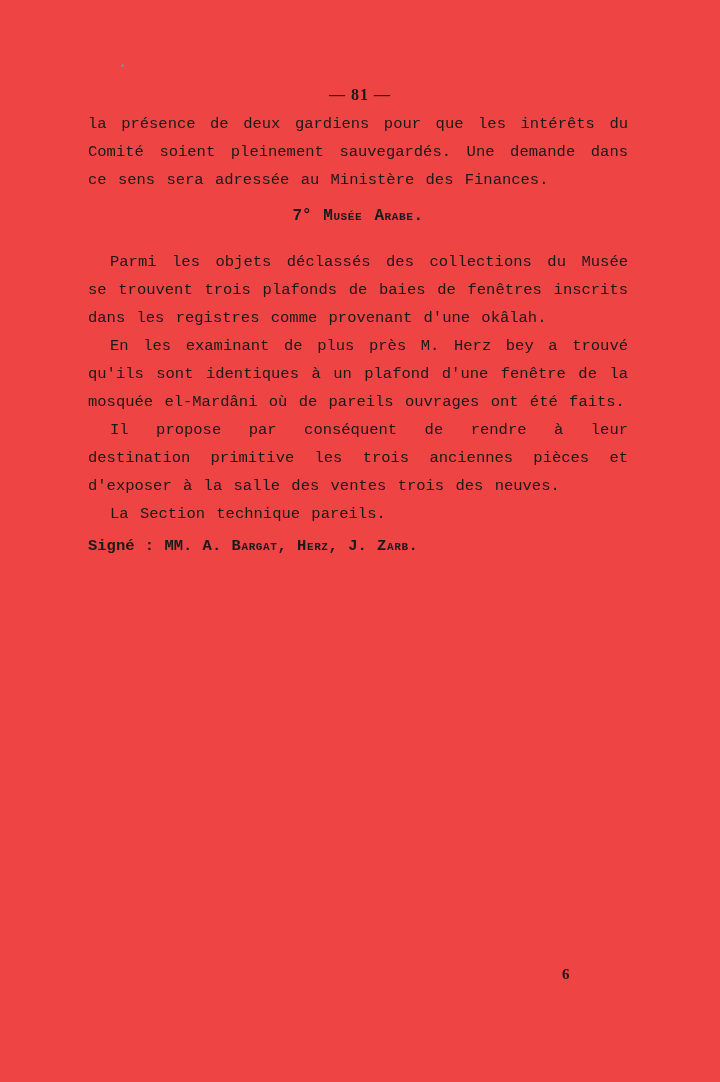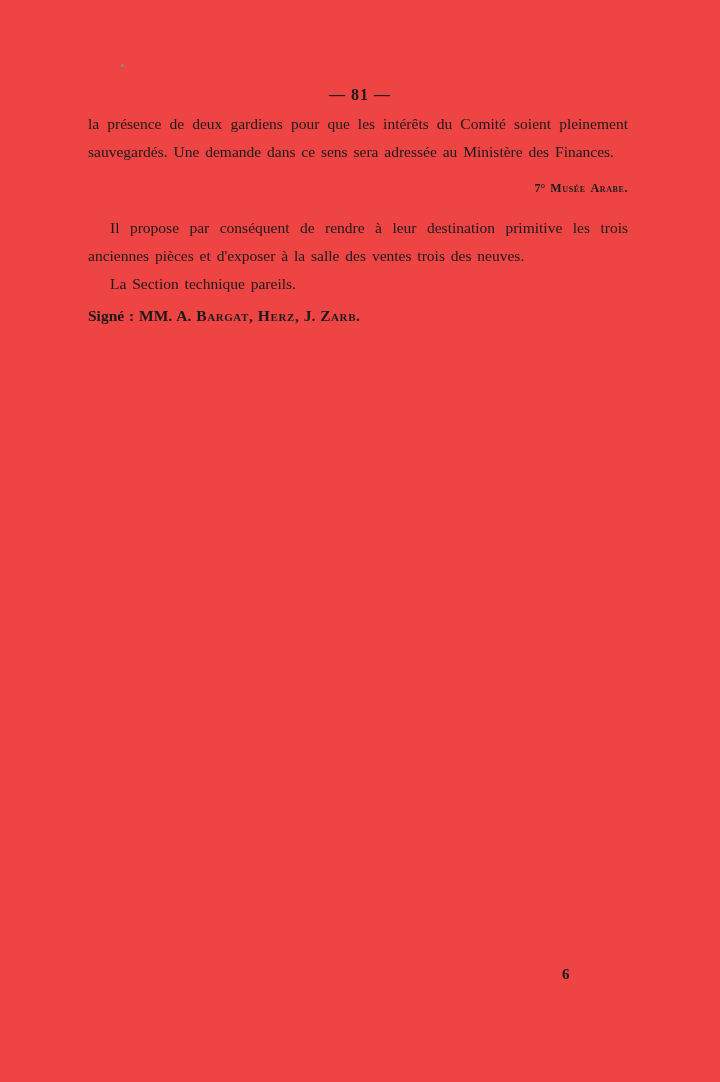--- a/index.html
+++ b/index.html
@@ -38,33 +38,34 @@
   .content {
     position: absolute;
     top: 110px;
     left: 88px;
     width: 540px;
     font-size: 15.5px;
     line-height: 28px;
     font-weight: 500;
     text-align: justify;
     word-spacing: 2px;
+    font-family: Liberation Mono, monospace;
   }
   .content p {
     margin: 0;
     text-indent: 22px;
   }
   .content p.no-indent {
     text-indent: 0;
   }
   .section-heading {
-    margin: 8px 0 12px 0;
-    font-size: 12px;
+    margin: 8px 0 18px 0;
+    font-size: 16px;
     font-weight: 600;
-    text-align: right;
+    text-align: center;
     text-indent: 0;
     line-height: 28px;
     word-spacing: 2px;
   }
   .sc {
     font-variant: small-caps;
     letter-spacing: 0.6px;
   }
   .signature {
     margin-top: 4px;
@@ -91,21 +92,23 @@
   <div class="scan-speck"></div>
 
   <div class="page-number-top">— 81 —</div>
 
   <div class="content">
 
     <p class="no-indent">la présence de deux gardiens pour que les intérêts du Comité soient pleinement sauvegardés. Une demande dans ce sens sera adressée au Ministère des Finances.</p>
 
     <div class="section-heading"><span>7°</span> <span class="sc">Musée Arabe.</span></div>
 
+    <p>Parmi les objets déclassés des collections du Musée se trouvent trois plafonds de baies de fenêtres inscrits dans les registres comme provenant d'une okâlah.</p>
 
+    <p>En les examinant de plus près M. Herz bey a trouvé qu'ils sont identiques à un plafond d'une fenêtre de la mosquée el-Mardâni où de pareils ouvrages ont été faits.</p>
 
     <p>Il propose par conséquent de rendre à leur destination primitive les trois anciennes pièces et d'exposer à la salle des ventes trois des neuves.</p>
 
     <p>La Section technique pareils.</p>
 
     <div class="signature"><span>Signé : MM. A. </span><span class="sc">Bargat</span><span>, </span><span class="sc">Herz</span><span>, J. </span><span class="sc">Zarb</span><span>.</span></div>
 
   </div>
 
   <div class="page-number-bottom">6</div>

